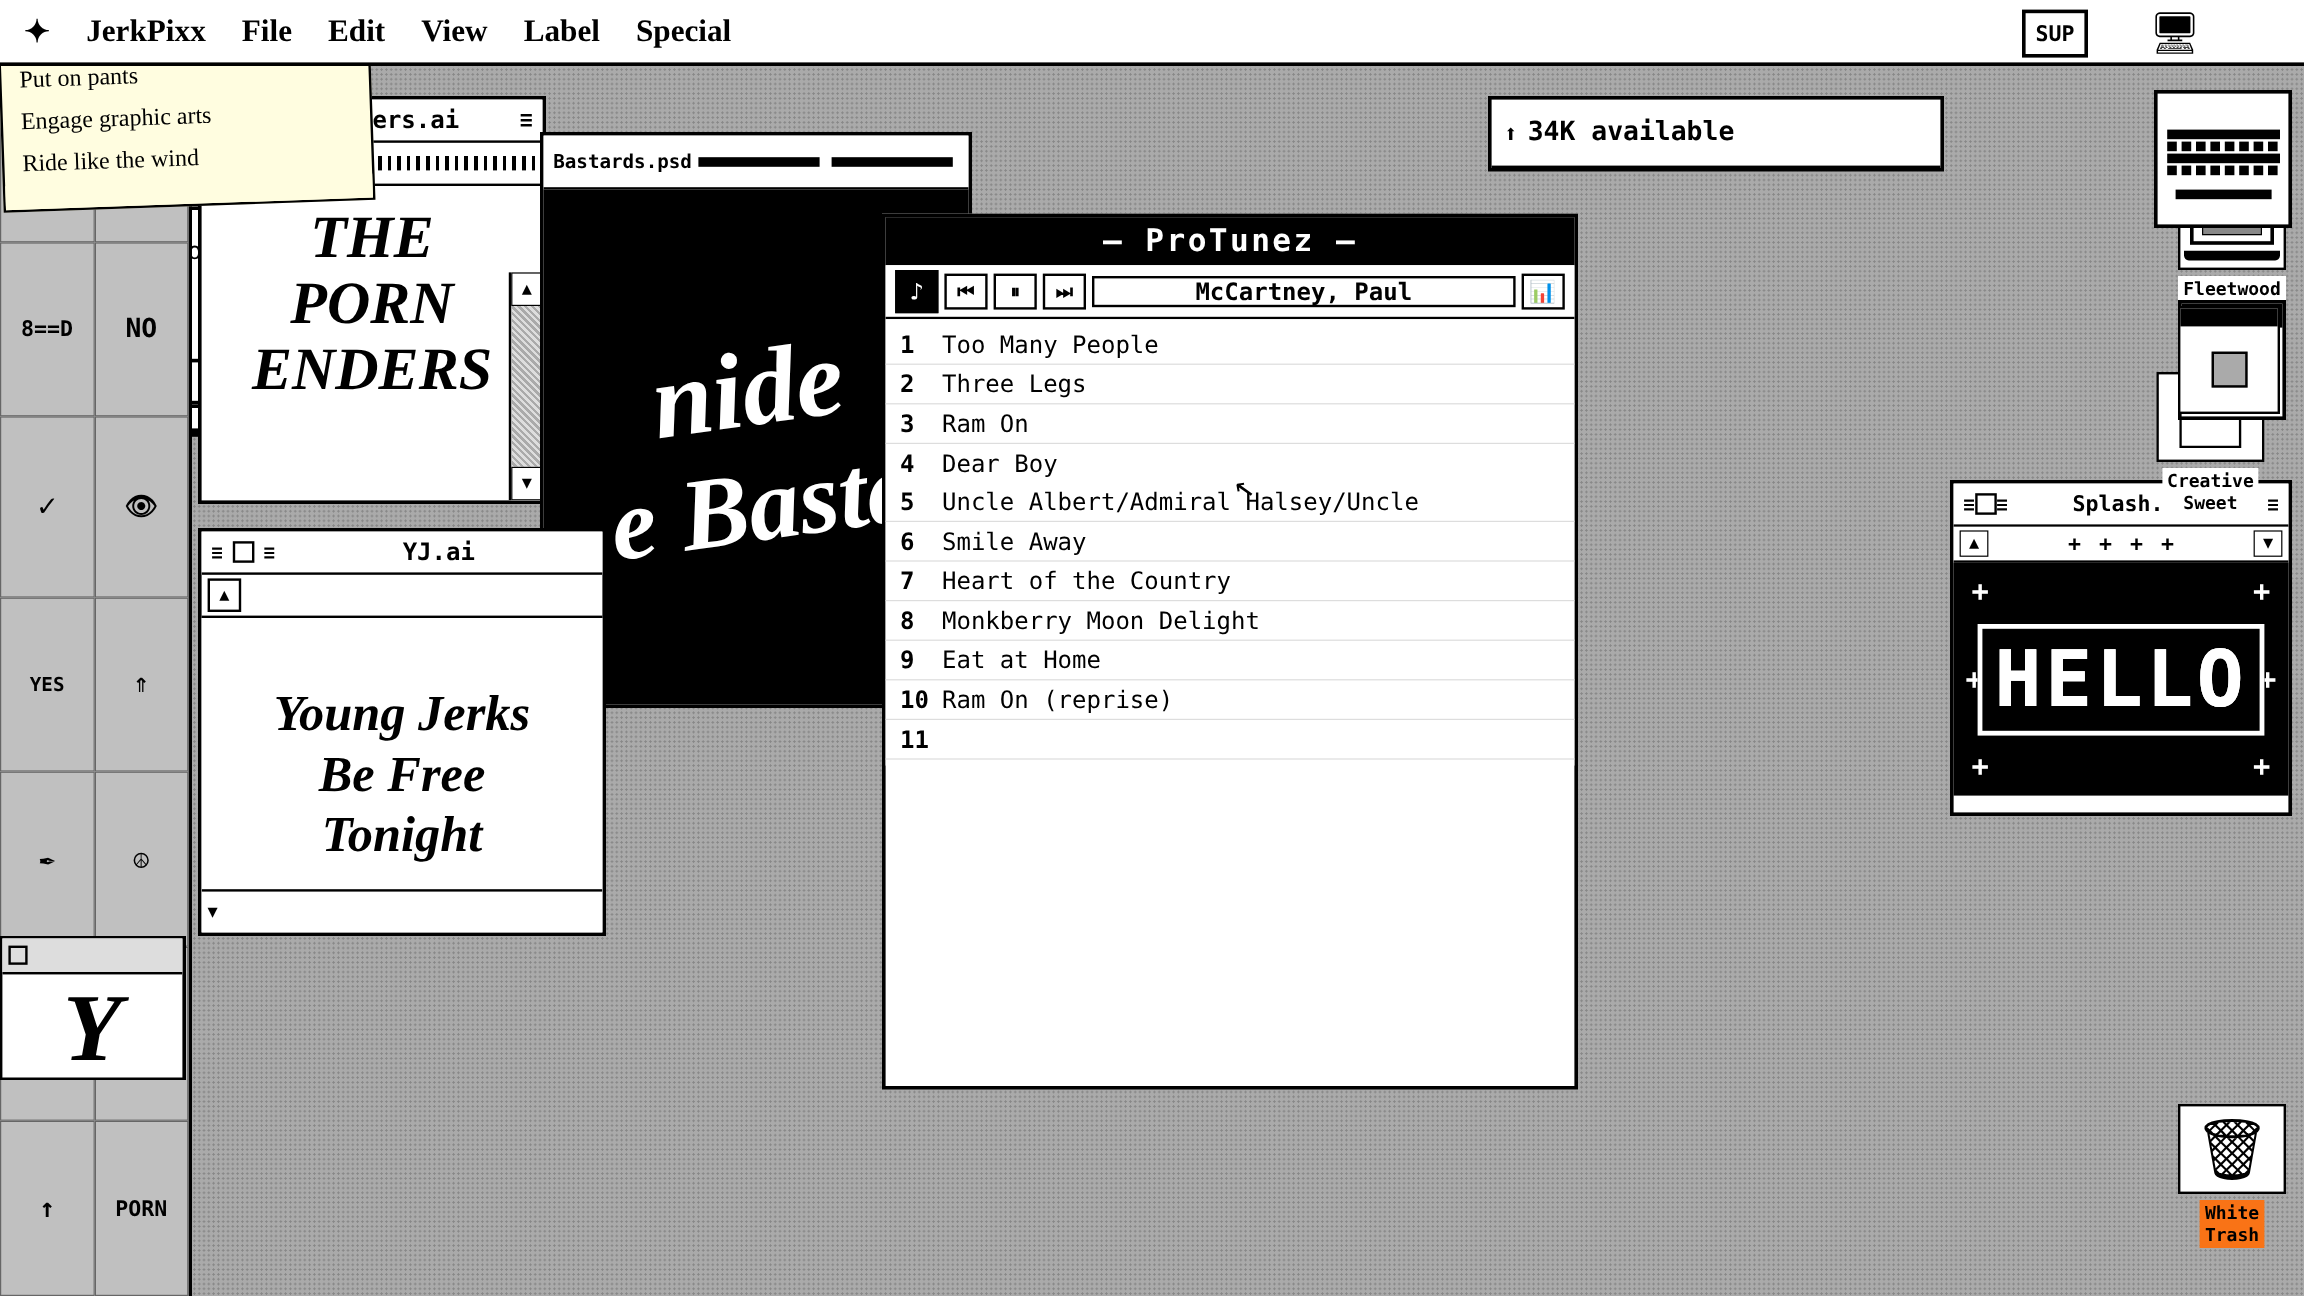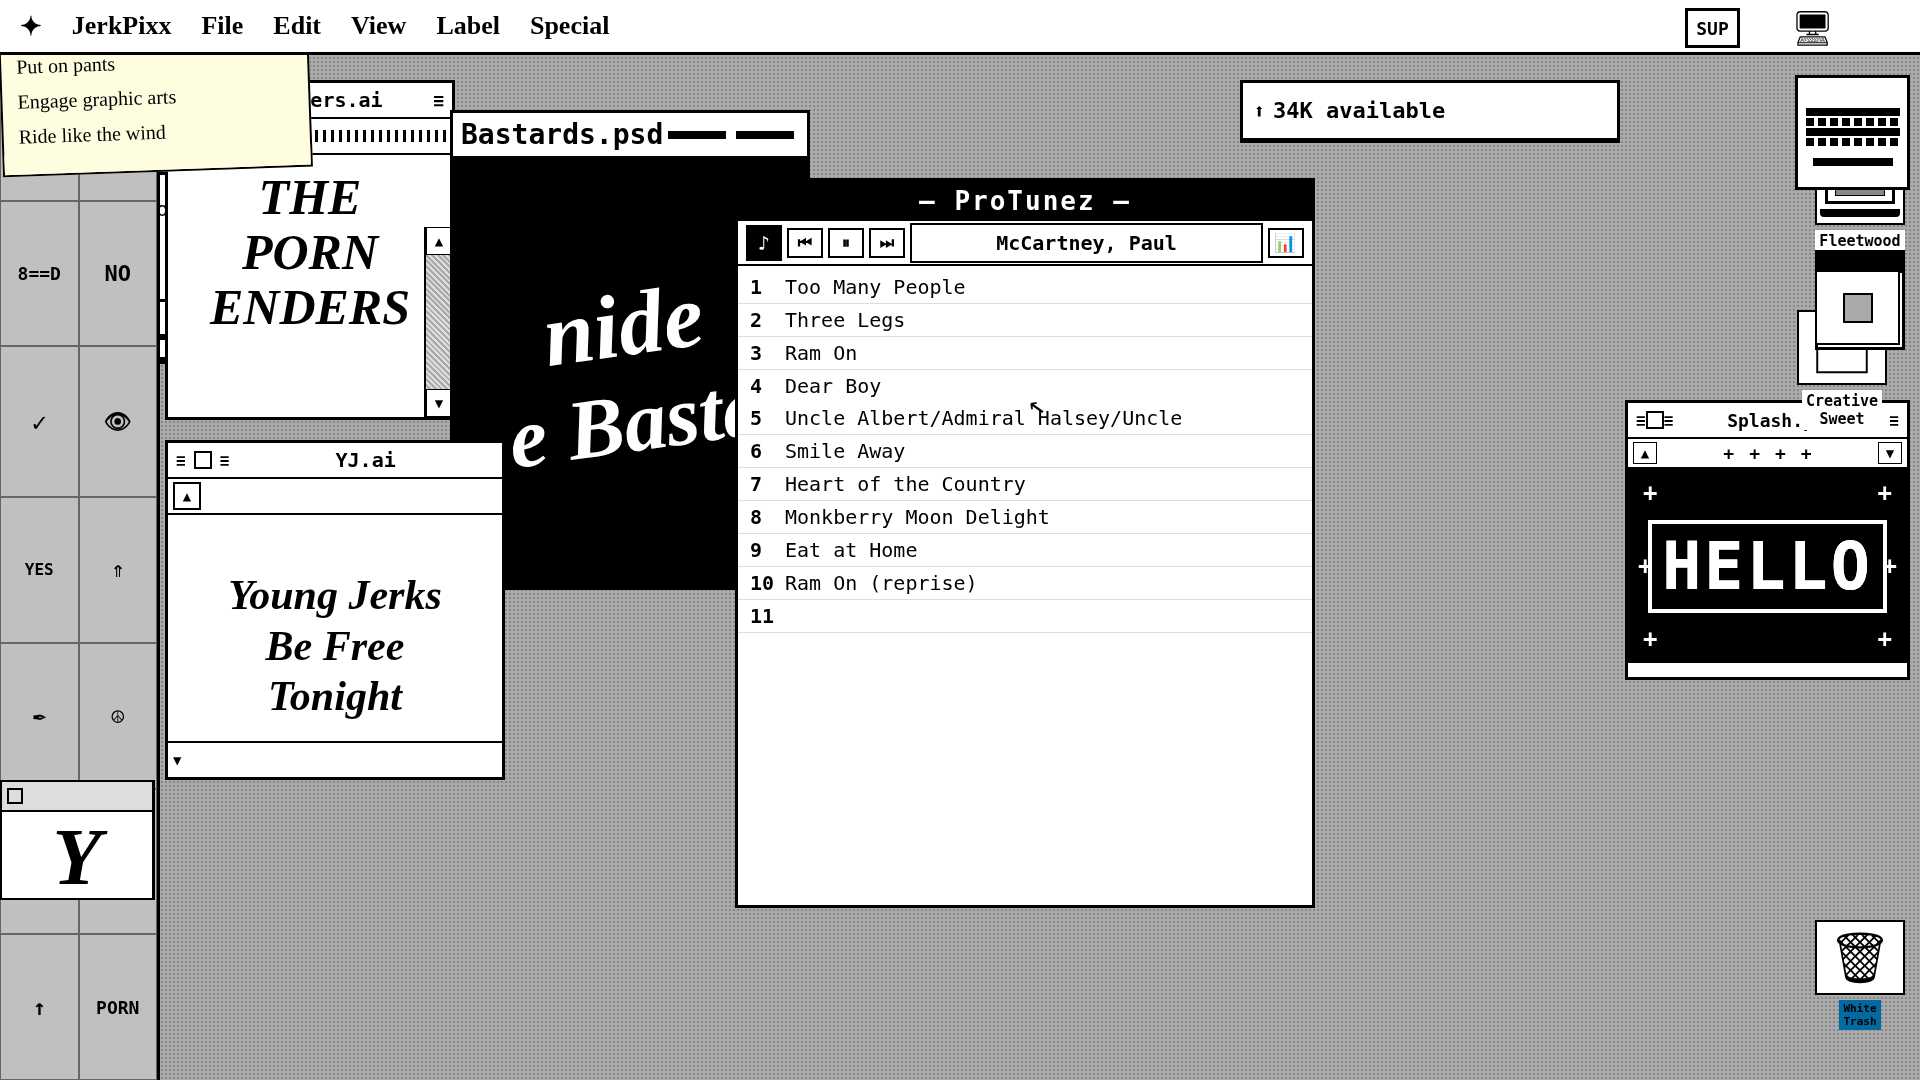--- a/index.html
+++ b/index.html
@@ -175,21 +175,21 @@
       align-items: center;
       justify-content: center;
       font-size: 20px;
     }
     .ctrl-artist {
       flex: 1;
       text-align: center;
       font-size: 20px;
       font-weight: bold;
       border: 2px solid #000;
-      height: 40px;
+      height: 26px;
       display: flex;
       align-items: center;
       justify-content: center;
     }
     .protunez-list {
       background: #fff;
       padding: 5px 0;
     }
     .track-row {
       display: flex;
@@ -565,21 +565,21 @@
     <div class="win-scrollbar">
       <div class="win-scroll-btn">▲</div>
       <div class="win-scroll-track"></div>
       <div class="win-scroll-btn">▼</div>
     </div>
   </div>
 </div>
 
 <div class="window bastards-window">
   <div class="bastards-titlebar">
-    <span style="font-size:28px;font-weight:bold;flex:1;">Bastards.psd</span>
+    <span style="font-size:16px;font-weight:bold;flex:1;">Bastards.psd</span>
     <div class="bastards-bar-line"></div>
     <div class="bastards-bar-line"></div>
   </div>
   <div class="bastards-body">
     <div style="color:#fff;font-family:'Times New Roman',serif;font-size:110px;font-style:italic;font-weight:bold;line-height:1;text-align:center;transform:rotate(-8deg);white-space:nowrap;">
       <div style="font-size:90px;">nide</div>
       <div style="font-size:85px;margin-top:10px;">e Basta</div>
     </div>
   </div>
 </div>
@@ -737,21 +737,21 @@
   <div class="icon-image" style="width:90px;height:75px;display:flex;align-items:center;justify-content:center;background:#fff;border:2px solid #000;font-size:50px;">
     🗂
   </div>
   <div class="icon-label" style="text-align:center;font-size:15px;font-weight:bold;background:#fff;padding:2px 4px;">Creative<br>Sweet</div>
 </div>
 
 <div class="desktop-icon whitetrash-icon">
   <div class="icon-image" style="width:90px;height:75px;display:flex;align-items:center;justify-content:center;background:#fff;border:2px solid #000;font-size:50px;">
     🗑
   </div>
-  <div class="icon-label" style="text-align:center;font-size:11px;font-weight:bold;background:#0369a1;padding:2px 4px;">White<br>Trash</div>
+  <div class="icon-label" style="text-align:center;font-size:15px;font-weight:bold;background:#f97316;padding:2px 4px;">White<br>Trash</div>
 </div>
 
 <div style="position:absolute;top:75px;right:10px;width:115px;height:115px;background:#fff;border:3px solid #000;display:flex;flex-direction:column;align-items:center;justify-content:center;gap:4px;">
   <div style="display:grid;grid-template-columns:repeat(8,10px);grid-template-rows:repeat(4,8px);gap:2px;padding:8px;">
 
     <div style="background:#000;grid-column:span 8;height:8px;"></div>
     <div style="background:#000;width:8px;height:8px;"></div>
     <div style="background:#000;width:8px;height:8px;"></div>
     <div style="background:#000;width:8px;height:8px;"></div>
     <div style="background:#000;width:8px;height:8px;"></div>

